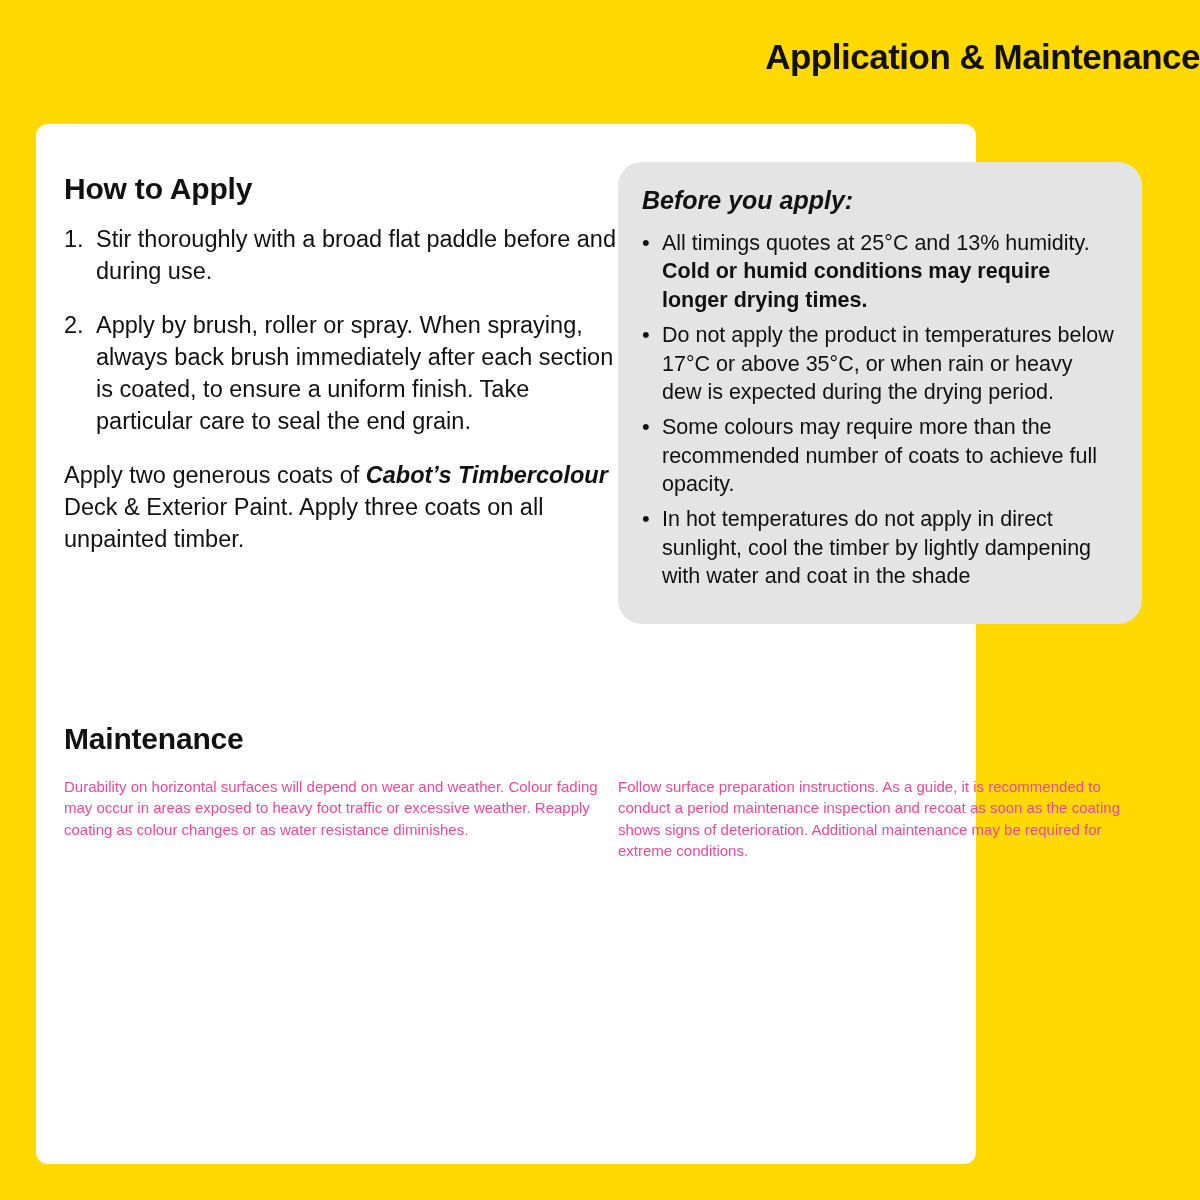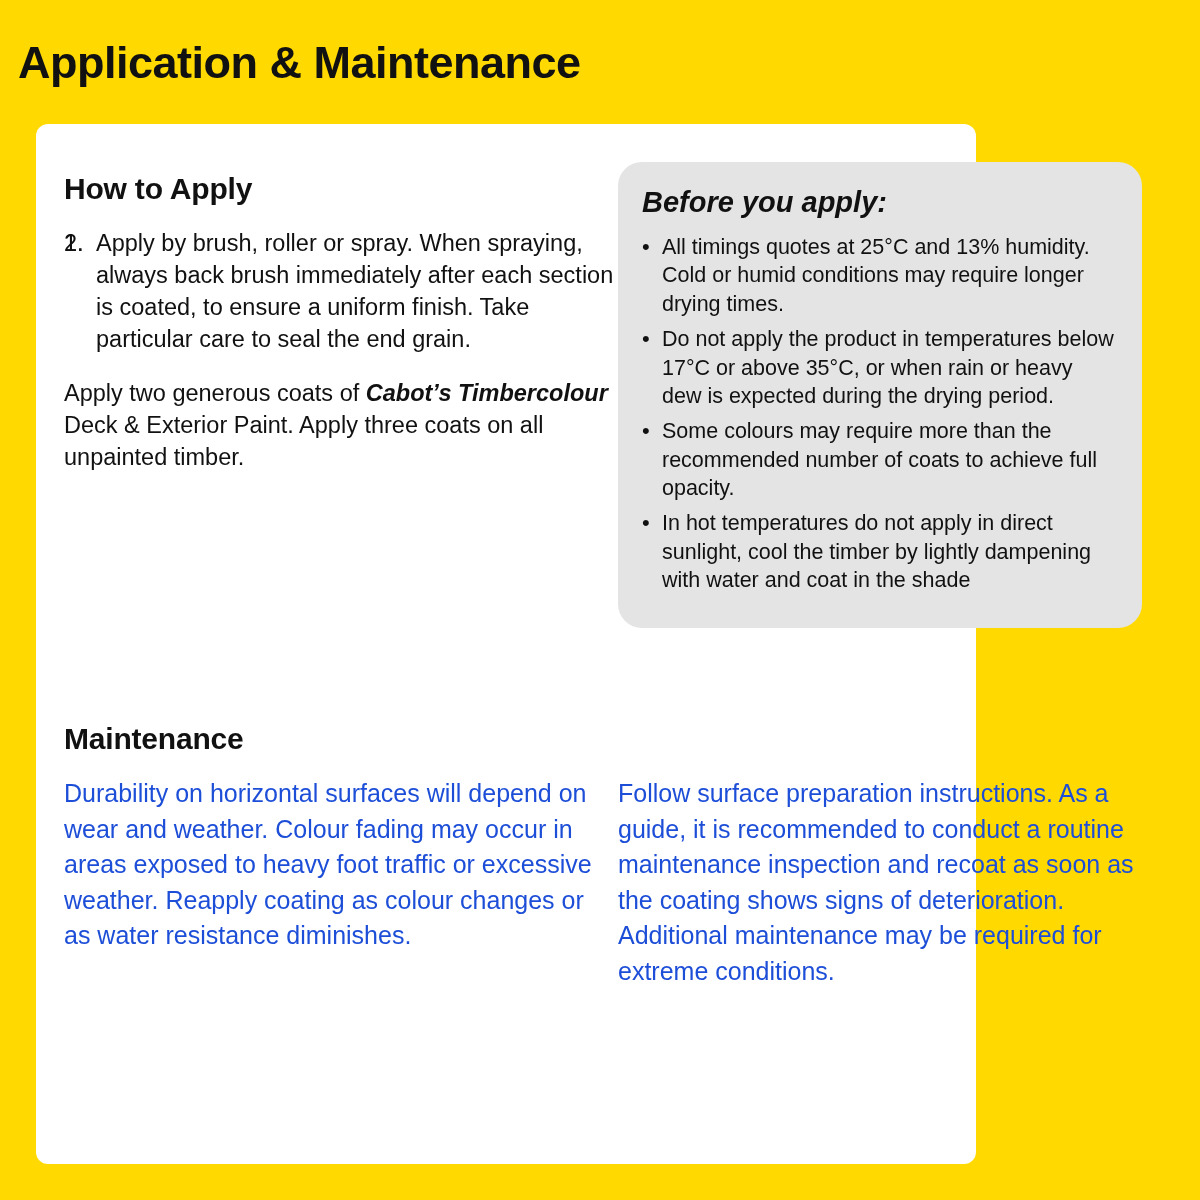--- a/index.html
+++ b/index.html
@@ -15,22 +15,22 @@
     color: #111111;
     overflow: hidden;
   }
   .page {
     width: 1200px;
     height: 1200px;
     position: relative;
     background: #FFD900;
   }
   .header-title {
-    text-align: left;
-    font-size: 45px;
+    text-align: right;
+    font-size: 35px;
     font-weight: bold;
     letter-spacing: -0.5px;
     color: #111111;
     padding-top: 38px;
     line-height: 1.1;
     padding-left: 18px;
   }
   .card {
     position: absolute;
     left: 36px;
@@ -97,21 +97,21 @@
     font-style: italic;
     font-weight: bold;
   }
   .grey-box {
     background: #E4E4E4;
     border-radius: 24px;
     padding: 24px 26px 26px 22px;
     width: 524px;
   }
   .grey-box h3 {
-    font-size: 29px;
+    font-size: 25px;
     font-weight: bold;
     font-style: italic;
     margin: 0 0 14px 2px;
     color: #111111;
   }
   ul.bullets {
     margin: 0;
     padding: 0;
     list-style: none;
   }
@@ -124,61 +124,62 @@
     color: #111111;
   }
   ul.bullets li:before {
     content: "\2022";
     position: absolute;
     left: 2px;
     top: -1px;
     font-size: 22px;
   }
   ul.bullets li b {
-    font-weight: normal;
+    font-weight: bold;
     text-align: center;
   }
   .maint-left {
     position: absolute;
     left: 28px;
     top: 598px;
     width: 552px;
   }
   .maint-right {
     position: absolute;
     left: 582px;
     top: 652px;
     width: 530px;
   }
   .maint-left h2 {
     margin-bottom: 20px;
   }
   .body-text {
-    font-size: 25px;
+    font-size: 15px;
     line-height: 1.42;
-    color: #1d4ed8;
+    color: #ec4899;
   }
   .body-text p { margin: 0; }
 </style>
 </head>
 <body>
 
 <div class="page">
 
   <div class="header-title">Application &amp; Maintenance</div>
 
   <div class="card">
     <div class="card-inner">
 
       <div class="col-left">
         <h2 class="section-heading">How to Apply</h2>
 
         <ol class="steps">
           <li>
             <span class="num">1.</span>
+            <span>Stir thoroughly with a broad flat paddle before and during use.</span>
           </li>
           <li>
             <span class="num">2.</span>
             <span>Apply by brush, roller or spray. When spraying, always back brush immediately after each section is coated, to ensure a uniform finish. Take particular care to seal the end grain.</span>
           </li>
         </ol>
 
         <p class="para pt"><span>Apply two generous coats of </span><span class="italic-em">Cabot’s Timbercolour</span><span> Deck &amp; Exterior Paint. Apply three coats on all unpainted timber.</span></p>
       </div>
 
@@ -196,19 +197,19 @@
 
       <div class="maint-left">
         <h2 class="section-heading">Maintenance</h2>
         <div class="body-text">
           <p>Durability on horizontal surfaces will depend on wear and weather. Colour fading may occur in areas exposed to heavy foot traffic or excessive weather. Reapply coating as colour changes or as water resistance diminishes.</p>
         </div>
       </div>
 
       <div class="maint-right">
         <div class="body-text">
-          <p>Follow surface preparation instructions. As a guide, it is recommended to conduct a routine maintenance inspection and recoat as soon as the coating shows signs of deterioration. Additional maintenance may be required for extreme conditions.</p>
+          <p>Follow surface preparation instructions. As a guide, it is recommended to conduct a period maintenance inspection and recoat as soon as the coating shows signs of deterioration. Additional maintenance may be required for extreme conditions.</p>
         </div>
       </div>
 
     </div>
   </div>
 </div>
 
 </body></html>

